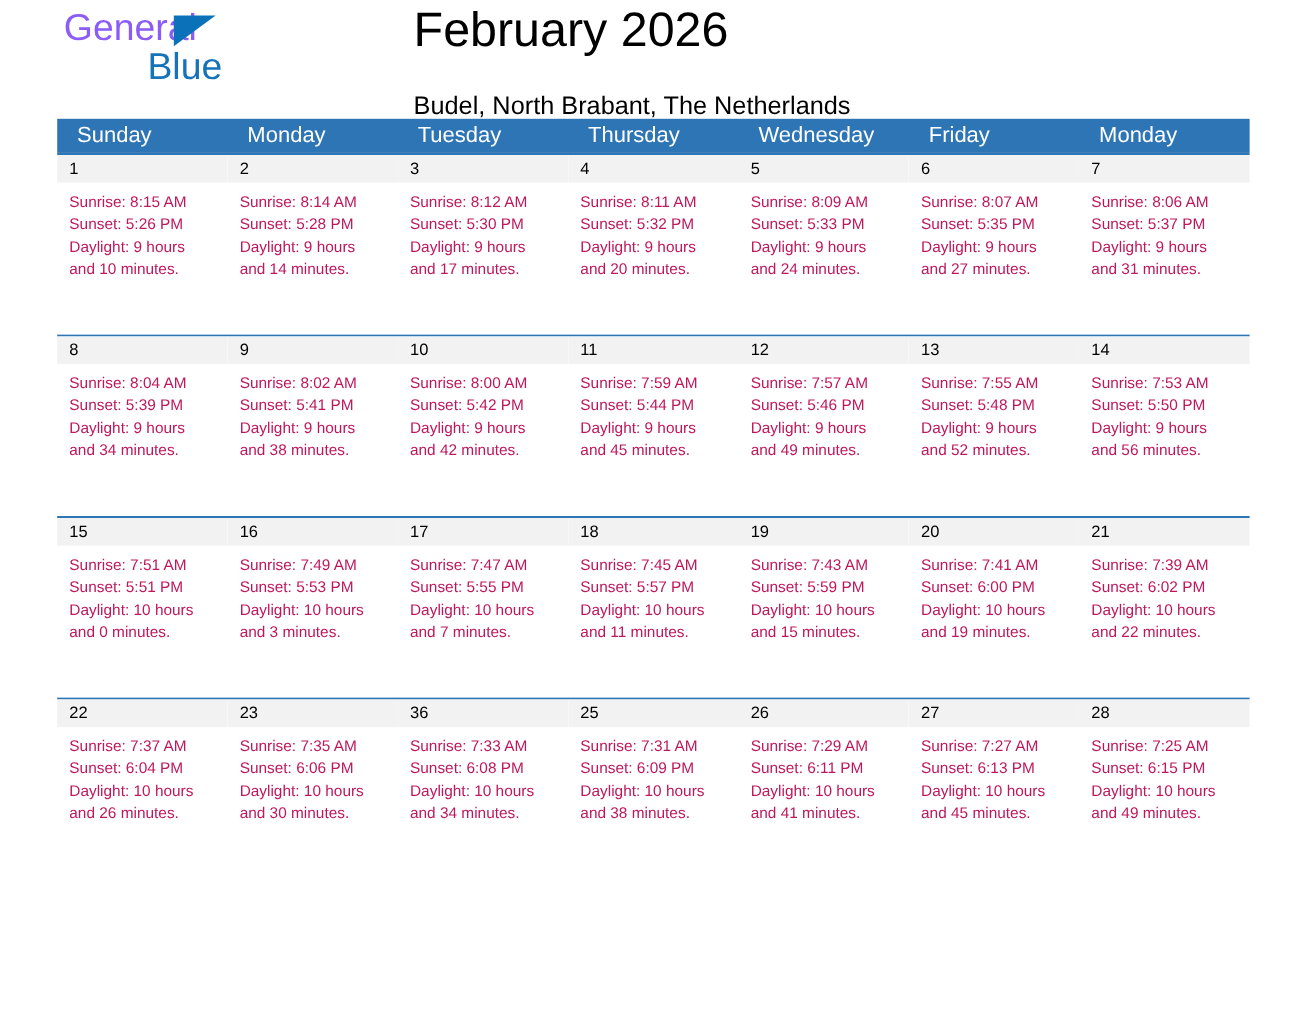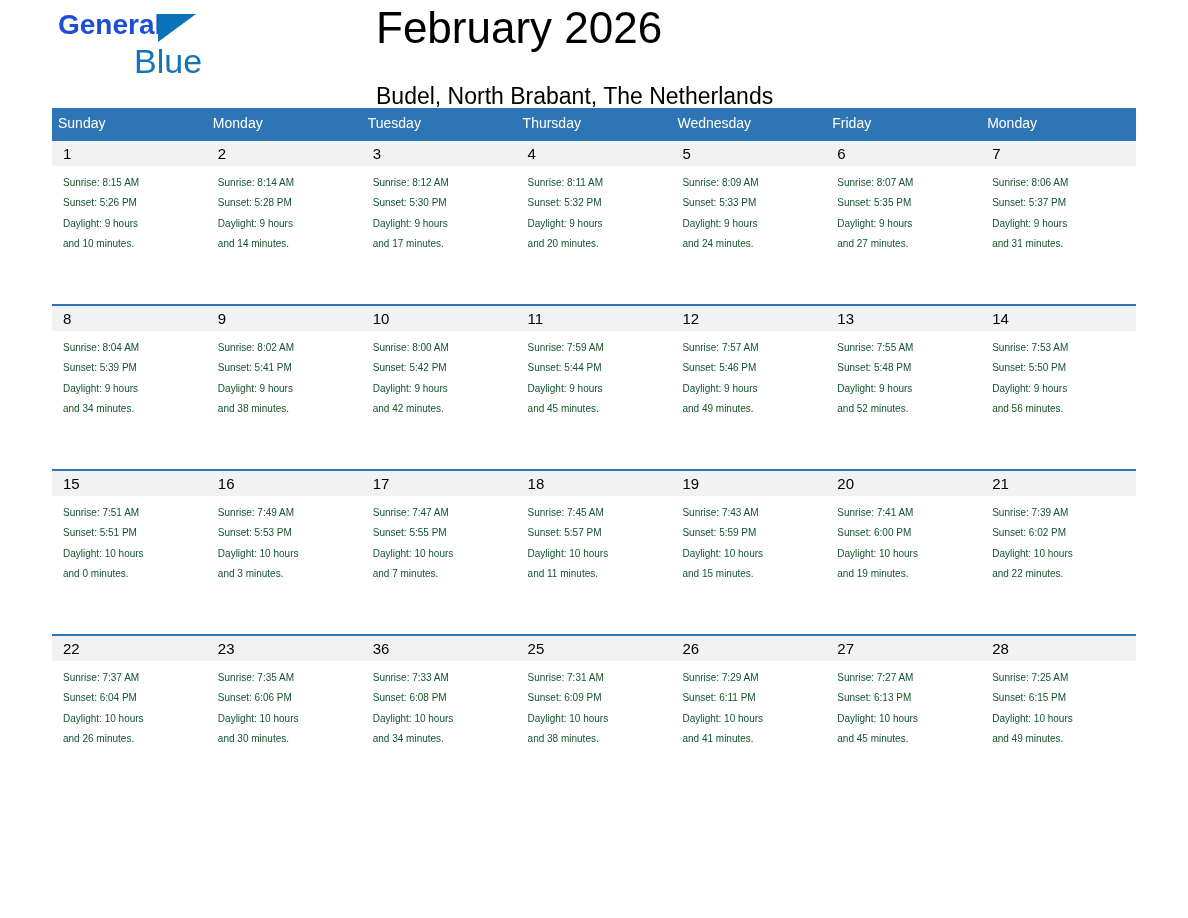--- a/index.html
+++ b/index.html
@@ -31,25 +31,25 @@
   .logo {
     position: absolute;
     left: 6px;
     top: 6px;
     width: 260px;
     height: 86px;
   }
 
   .logo-line1 {
     position: relative;
-    font-size: 28px;
+    font-size: 34px;
     line-height: 38px;
     letter-spacing: 0px;
-    color: #1d4ed8;
-    font-weight: 700;
+    color: #8b5cf6;
+    font-weight: 400;
     white-space: nowrap;
   }
 
   .logo-triangle {
     position: absolute;
     left: 100px;
     top: 8px;
     width: 0;
     height: 0;
     border-left: 38px solid #0b72b9;
@@ -99,23 +99,23 @@
 
   .weekdays {
     display: flex;
     background: #2e75b6;
     height: 31px;
   }
 
   .weekday {
     flex: 1 1 0;
     color: #ffffff;
-    font-size: 14px;
+    font-size: 20px;
     line-height: 31px;
-    padding-left: 6px;
+    padding-left: 18px;
     white-space: nowrap;
   }
 
   .week {
     display: flex;
     border-top: 2px solid #2e75b6;
     height: 165px;
   }
 
   .week:first-of-type {
@@ -133,23 +133,23 @@
     background: #f2f2f2;
     height: 25px;
     font-size: 15px;
     line-height: 25px;
     padding-left: 11px;
     color: #000000;
   }
 
   .dayinfo {
     padding: 7px 6px 0 11px;
-    font-size: 10px;
+    font-size: 14px;
     line-height: 20.3px;
-    color: #14532d;
+    color: #be185d;
   }
 
   .dayinfo div { white-space: nowrap; }
 </style>
 </head>
 <body>
 
 <div class="page">
 
   <div class="header">

